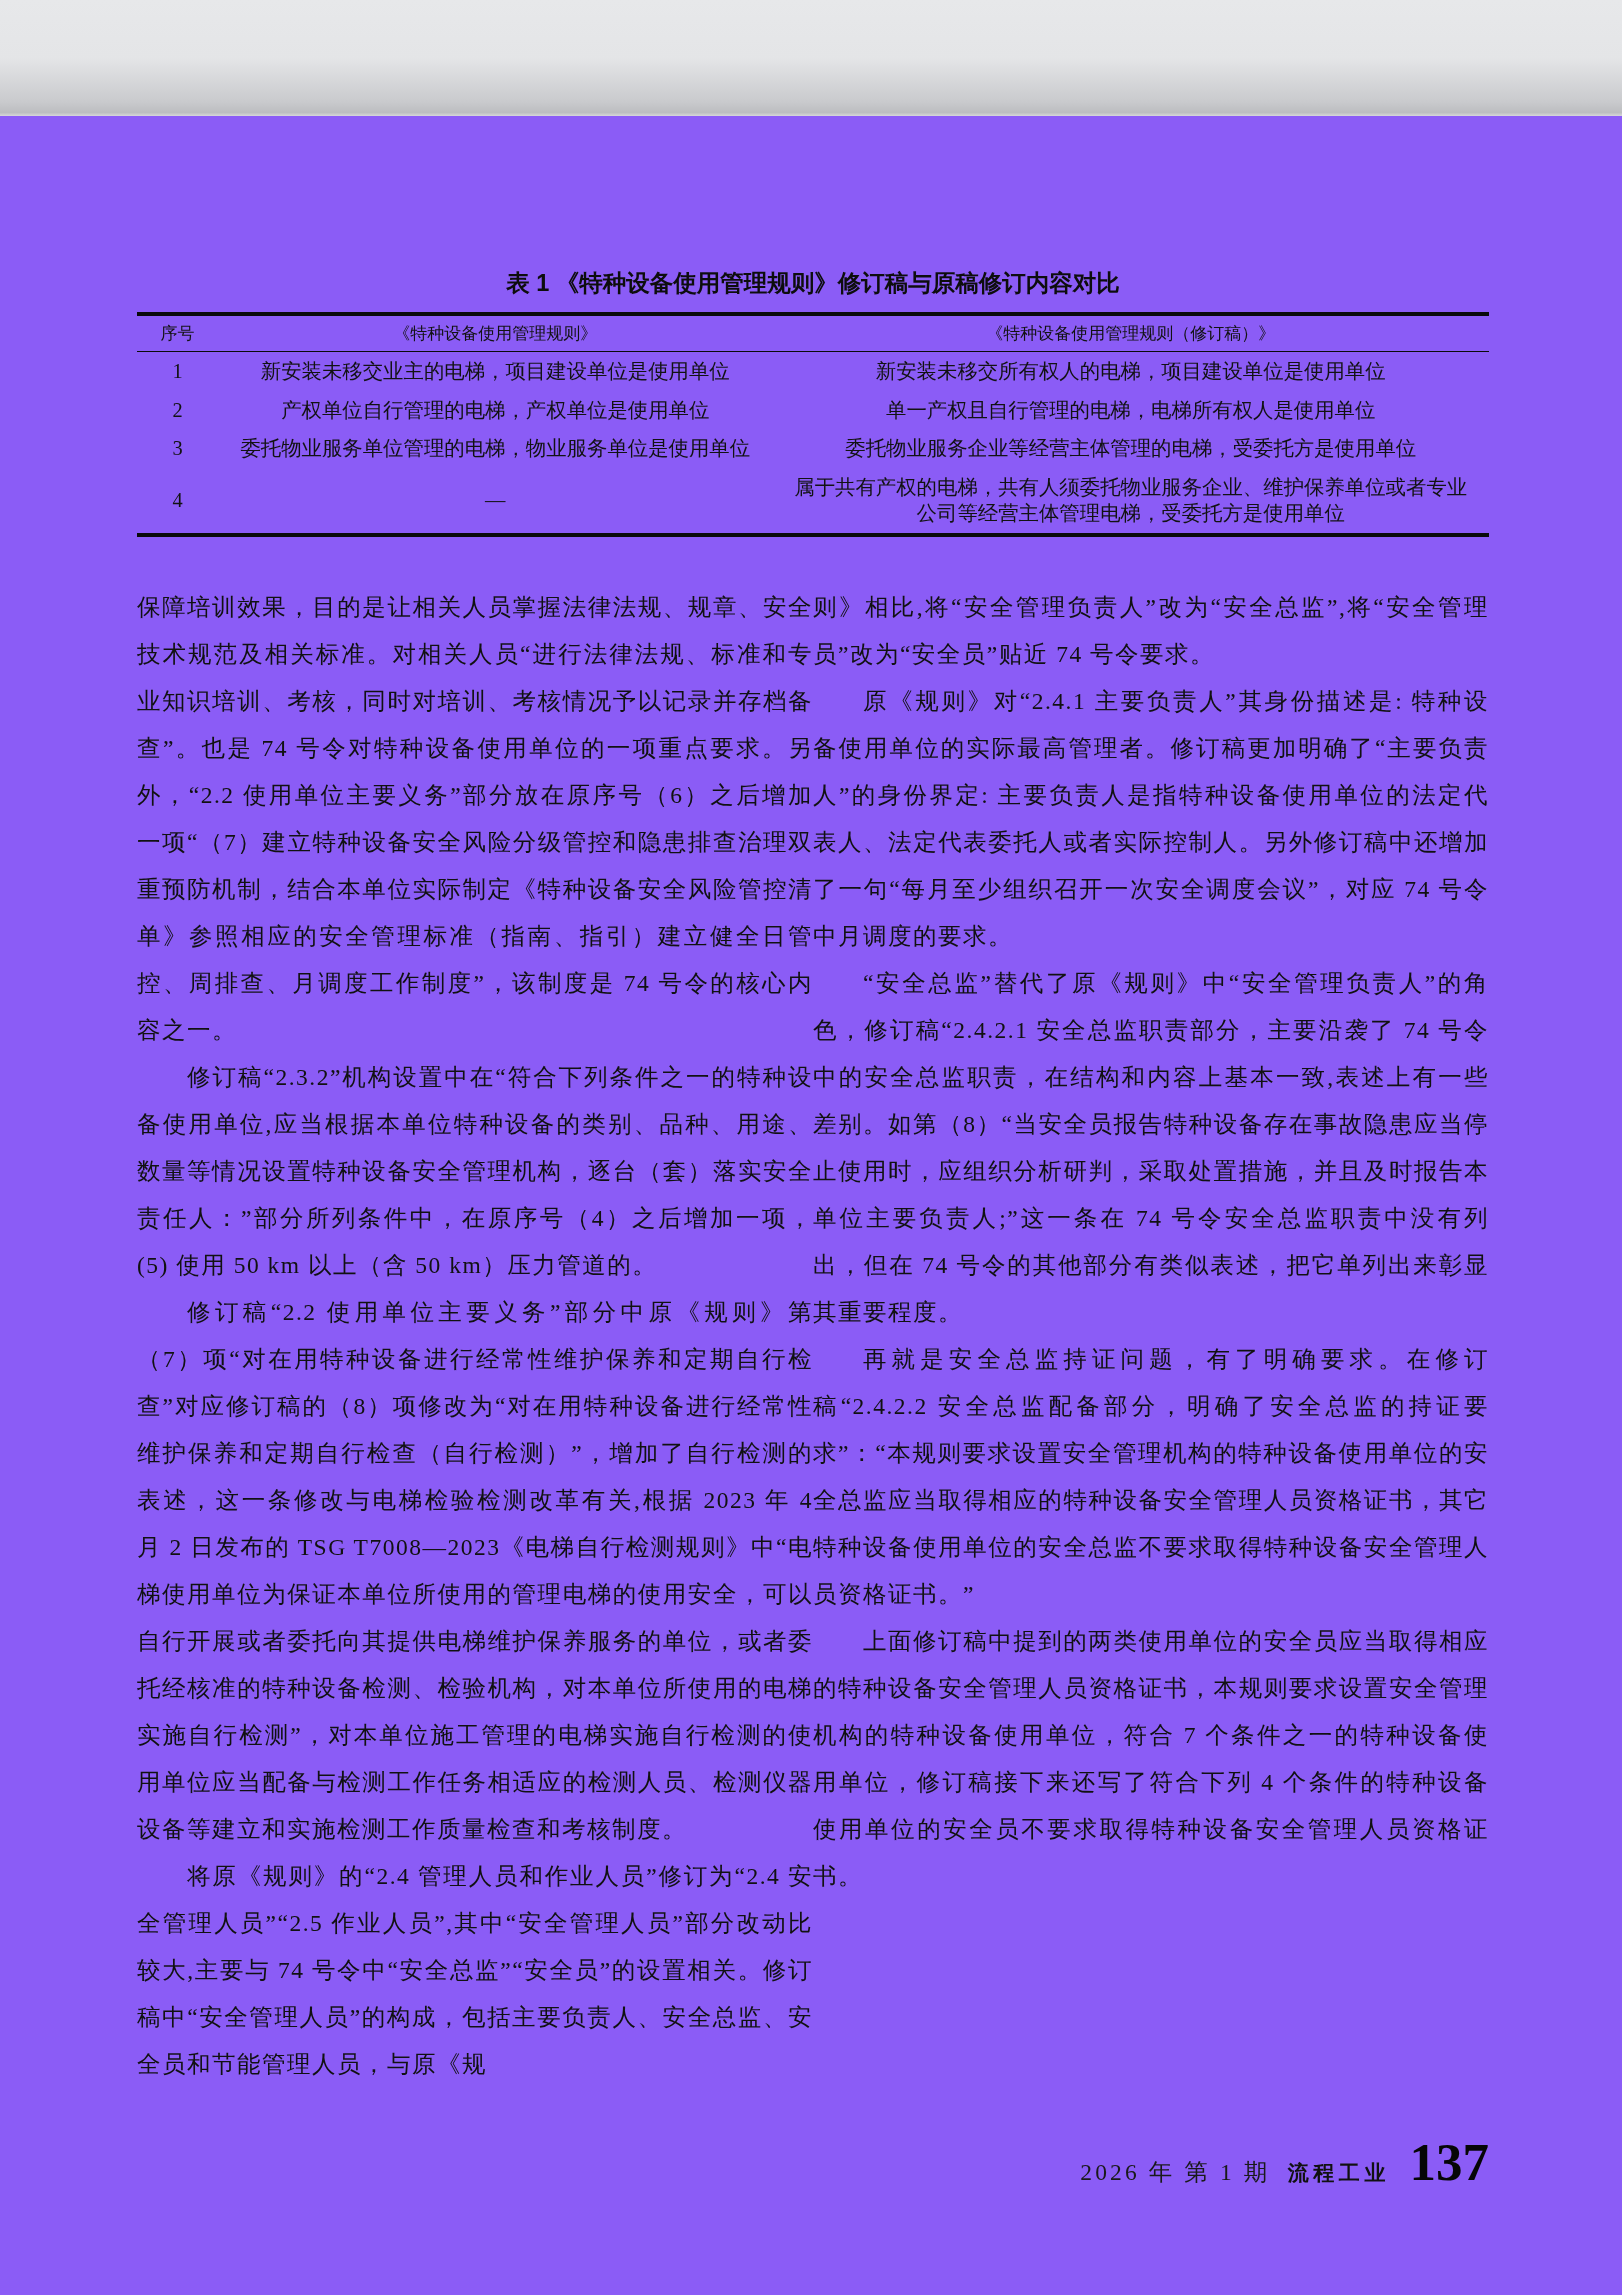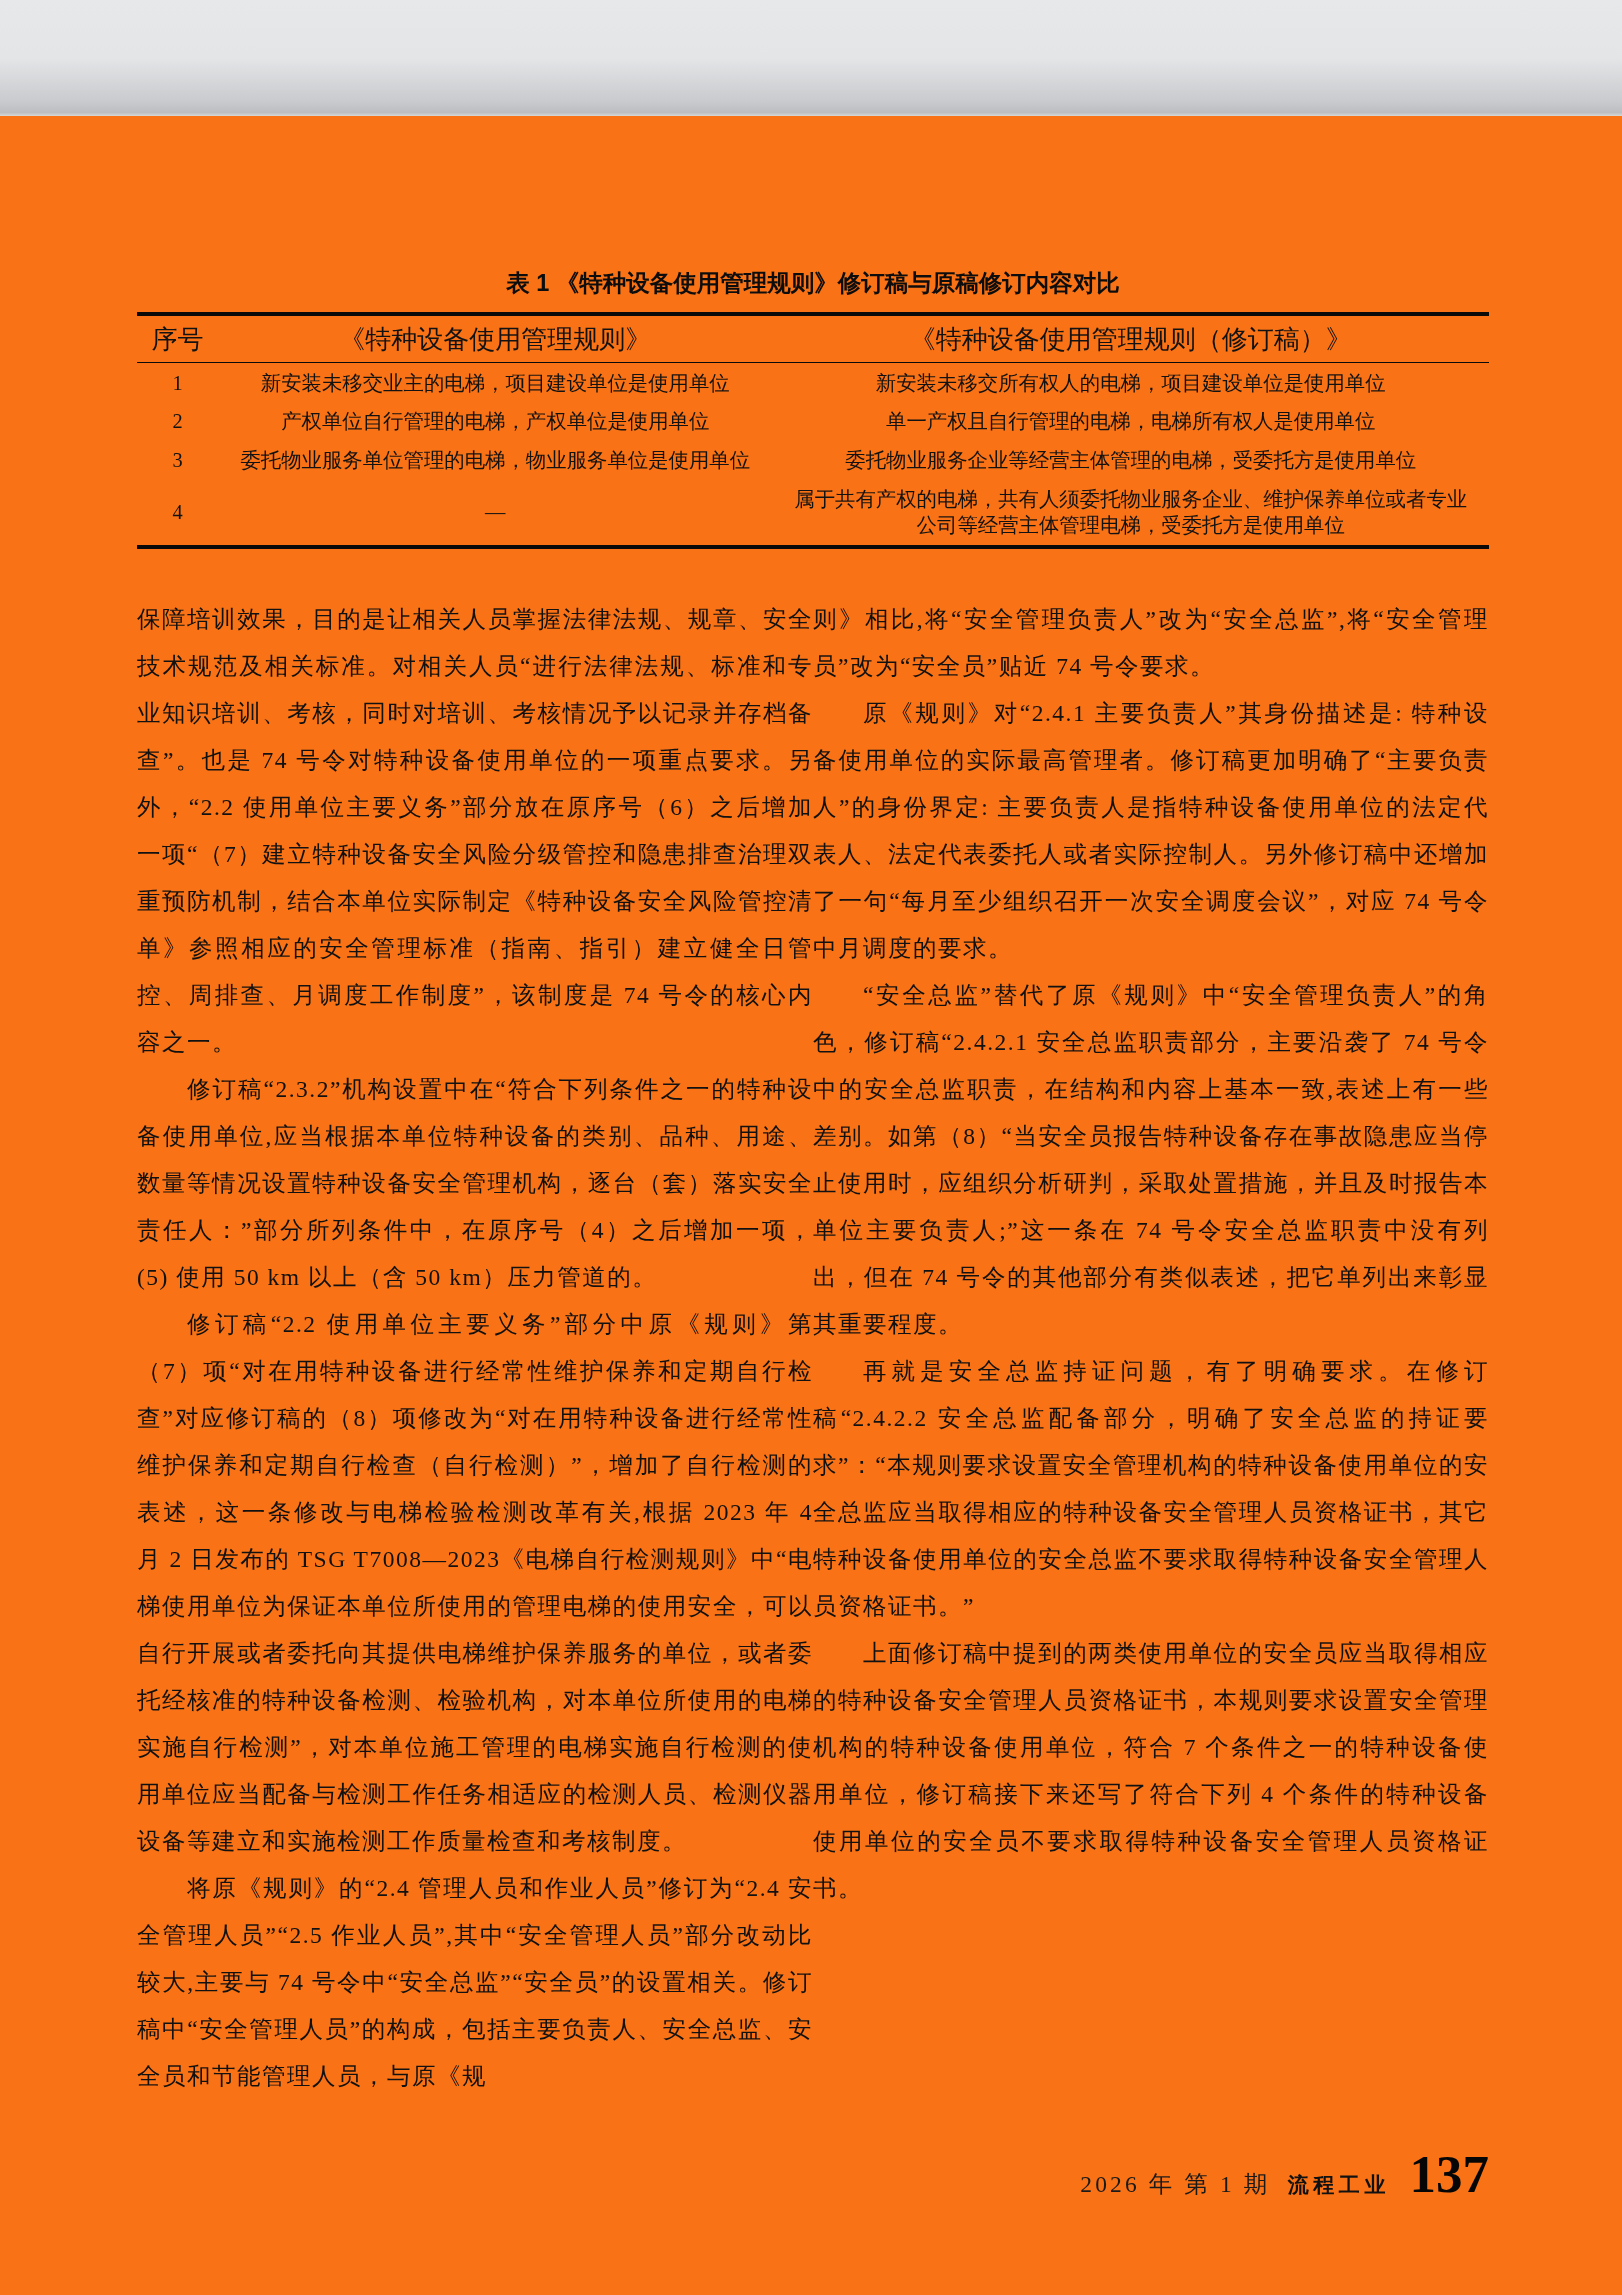--- a/index.html
+++ b/index.html
@@ -1,20 +1,20 @@
 <!DOCTYPE html>
 <html style="font-size:8.2px"><head>
 <meta charset="utf-8">
 <style>
   html,body{margin:0;padding:0;background:#ffffff;}
   .page{
     position:relative;
     width:1623px;
     height:2295px;
-    background:#f97316;
+    background:#8b5cf6;
     font-family:"Liberation Serif","DejaVu Serif",serif;
     color:#121212;
     overflow:hidden;
   }
   .top-band{
     width:100%;
     height:116px;
     background:linear-gradient(180deg,#e7e8ea 0%,#e4e5e7 50%,#c9cacd 88%,#bcbdc0 97%,#d7d8da 100%);
   }
   .content{
@@ -31,21 +31,21 @@
   }
   table.cmp{
     width:100%;
     margin-top:15.3px;
     border-collapse:collapse;
     border-top:4.6px solid #0a0a0a;
     border-bottom:4.6px solid #0a0a0a;
   }
   table.cmp th{
     font-weight:normal;
-    font-size:26px;
+    font-size:17px;
     line-height:1.3;
     padding:6.1px 5.1px;
     border-bottom:1.5px solid #0a0a0a;
   }
   table.cmp td{
     font-size:20.4px;
     line-height:1.3;
     padding:6.1px 12.3px;
     text-align:center;
     vertical-align:middle;

